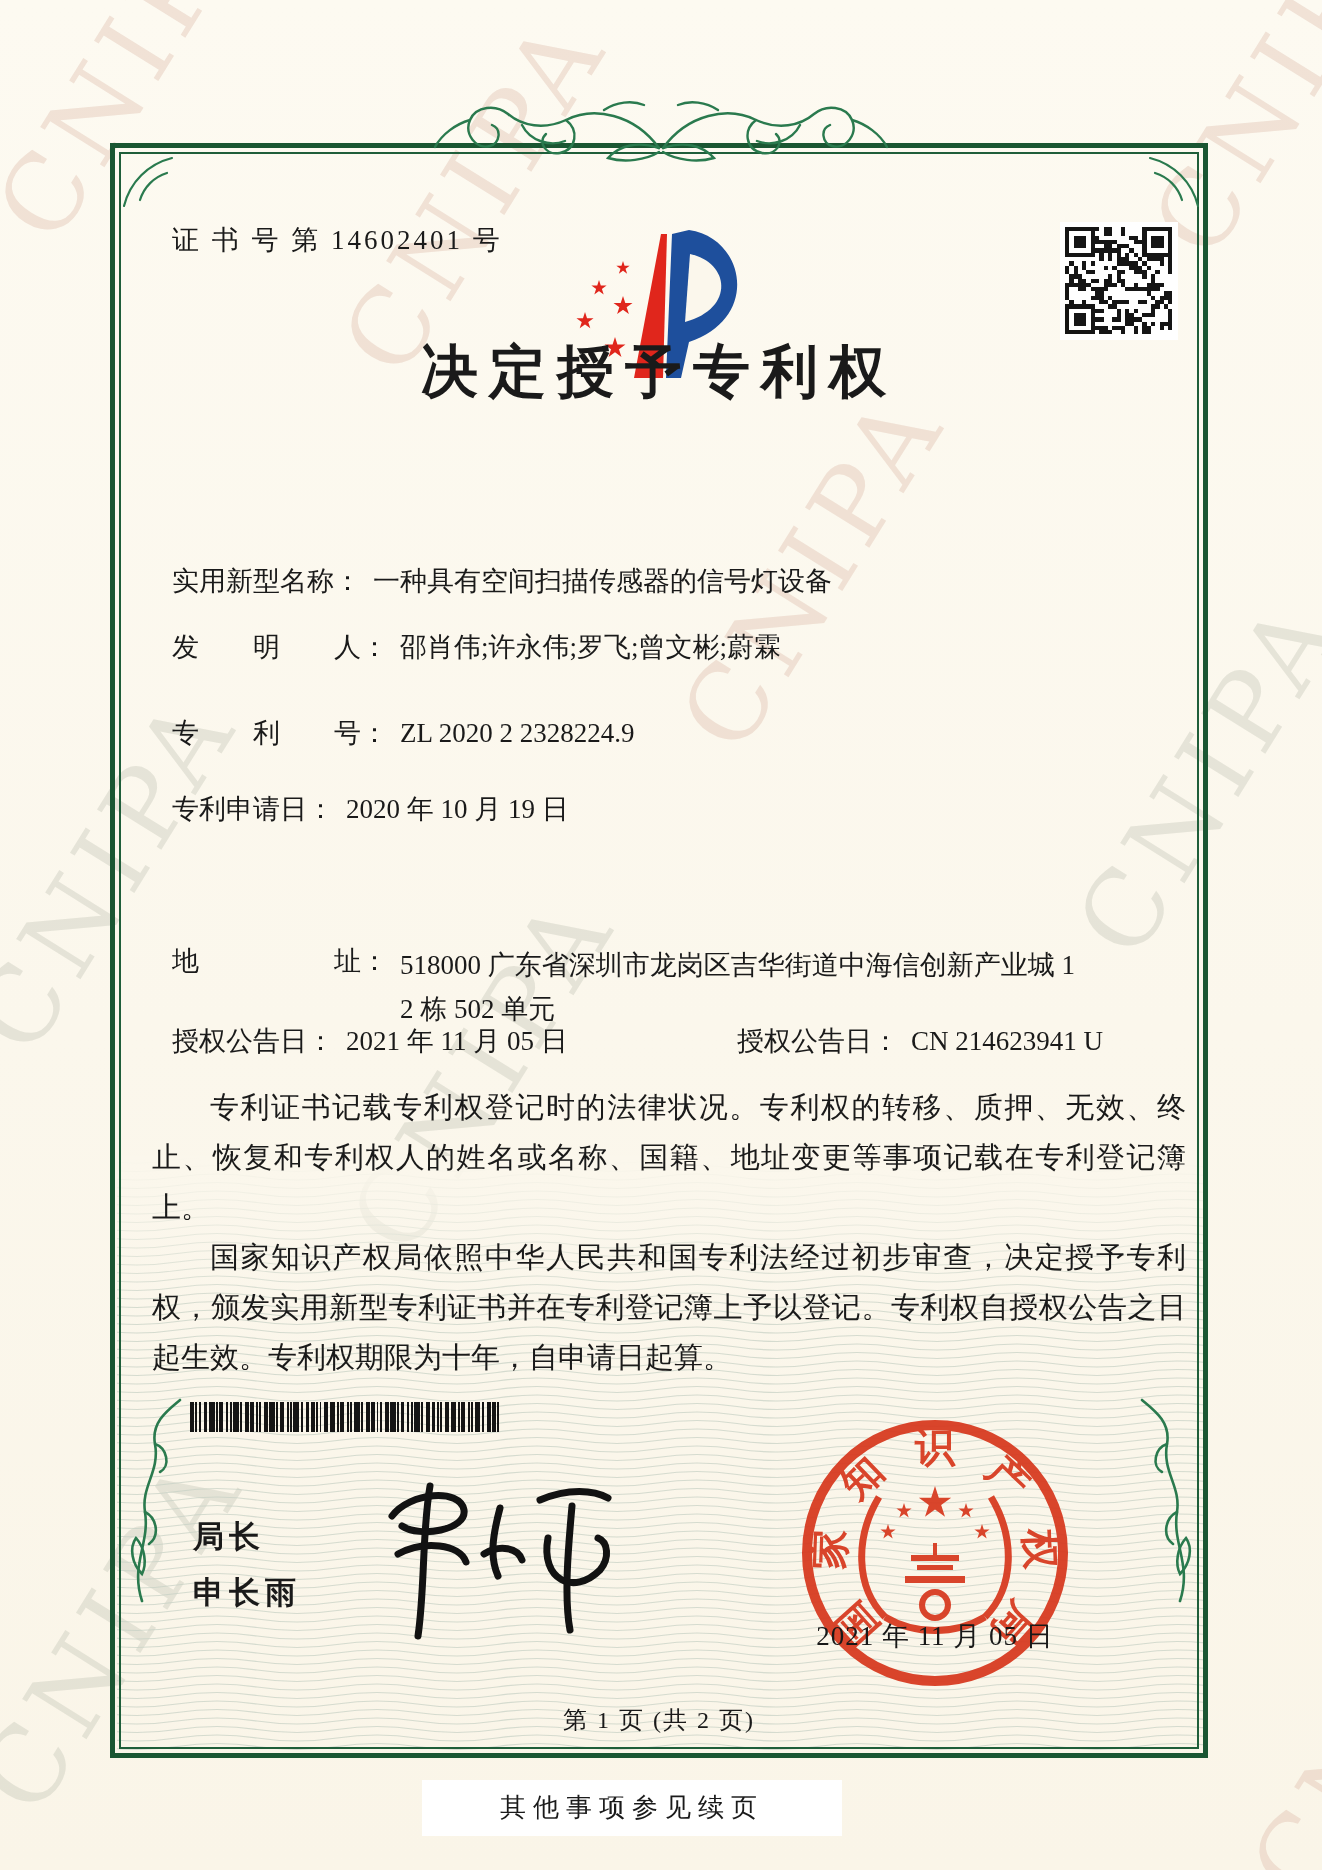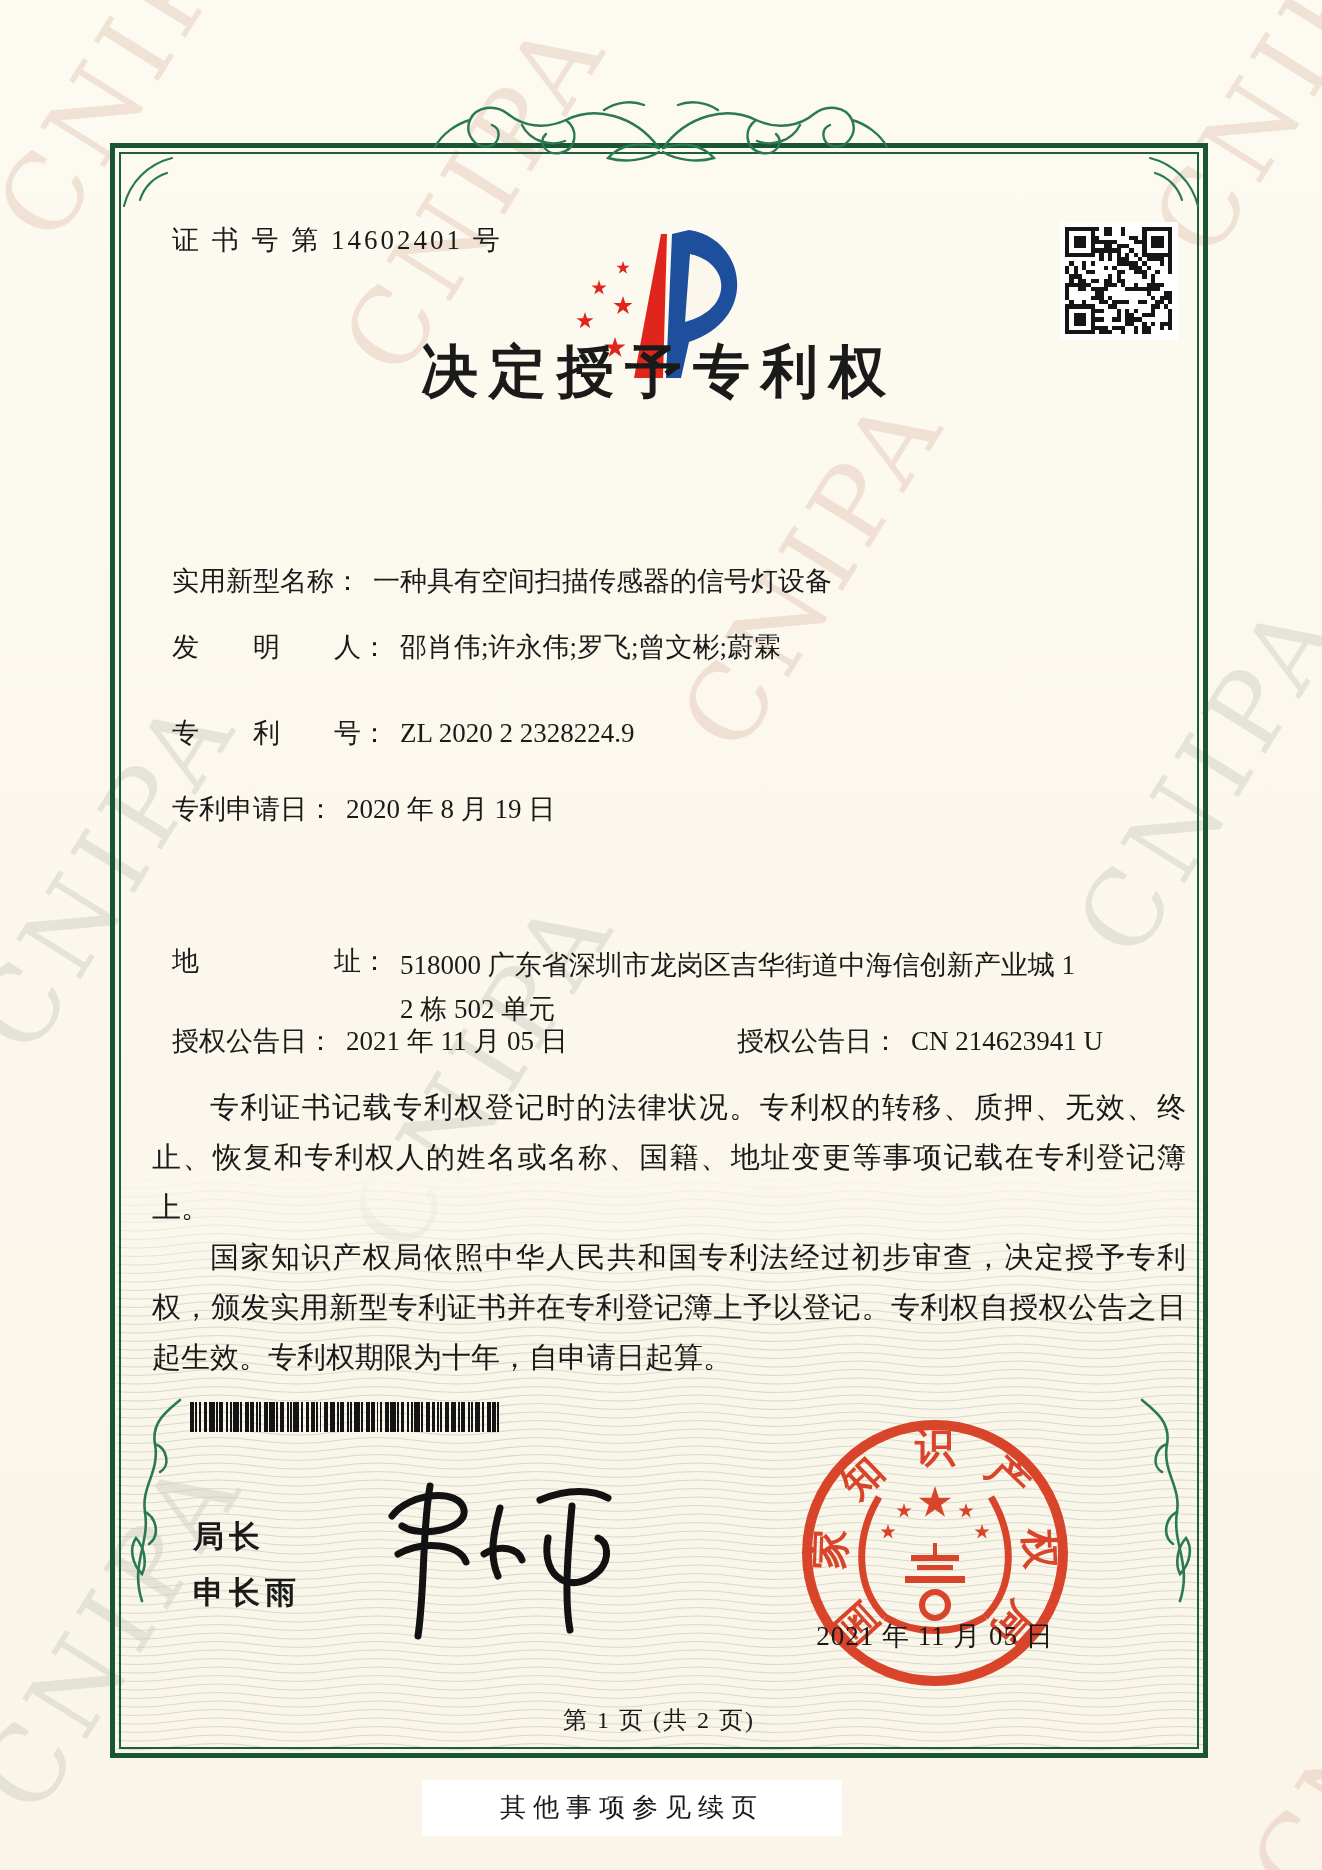--- a/index.html
+++ b/index.html
@@ -862,21 +862,21 @@
   <div class="field" style="top:563px">
     <span>实用新型名称：</span><span class="fvalue">一种具有空间扫描传感器的信号灯设备</span>
   </div>
   <div class="field" style="top:629px">
     <span>发　　明　　人：</span><span class="fvalue">邵肖伟;许永伟;罗飞;曾文彬;蔚霖</span>
   </div>
   <div class="field" style="top:715px">
     <span>专　　利　　号：</span><span class="fvalue">ZL 2020 2 2328224.9</span>
   </div>
   <div class="field" style="top:791px">
-    <span>专利申请日：</span><span class="fvalue">2020 年 8 月 19 日</span>
+    <span>专利申请日：</span><span class="fvalue">2020 年 10 月 19 日</span>
   </div>
   <div class="field" style="top:943px">
     <span style="vertical-align:top">地　　　　　址：</span><span class="addr"><div>518000 广东省深圳市龙岗区吉华街道中海信创新产业城 1</div><div>2 栋 502 单元</div></span>
   </div>
   <div class="field" style="top:1023px;width:1010px">
     <span>授权公告日：</span><span class="fvalue">2021 年 11 月 05 日</span>
     <span class="grant-right">
       <span>授权公告日：</span><span class="fvalue">CN 214623941 U</span>
     </span>
   </div>

